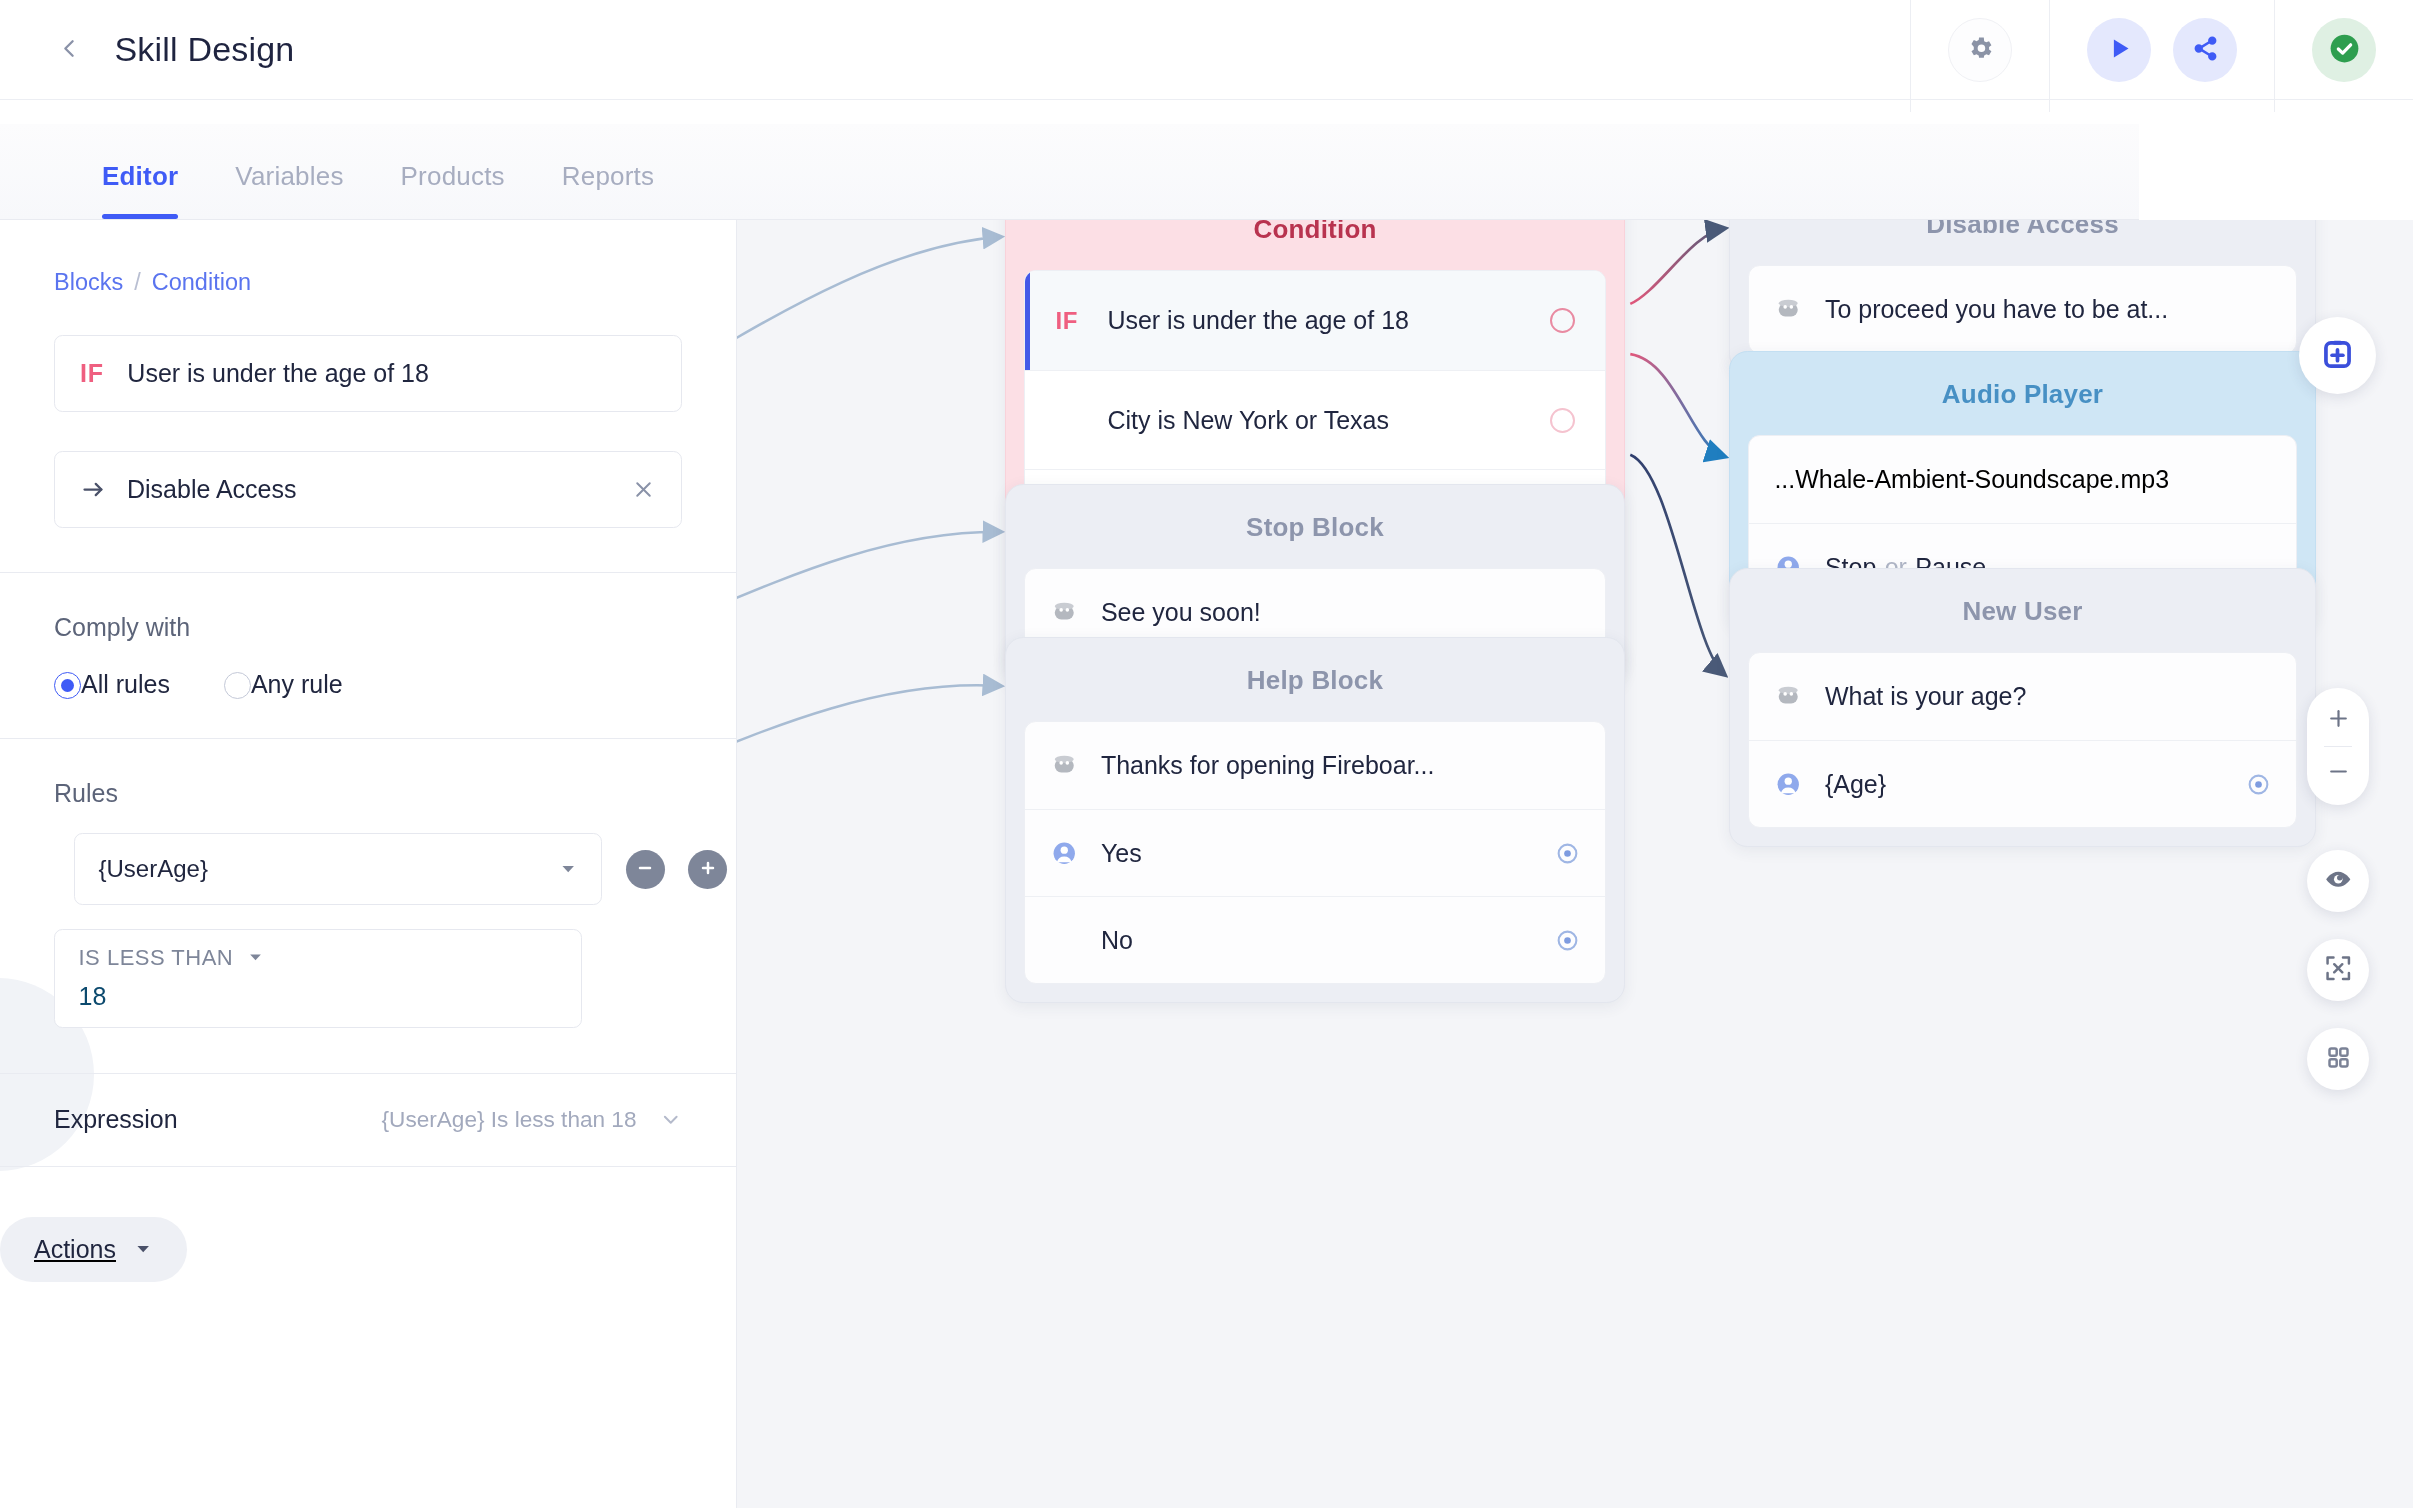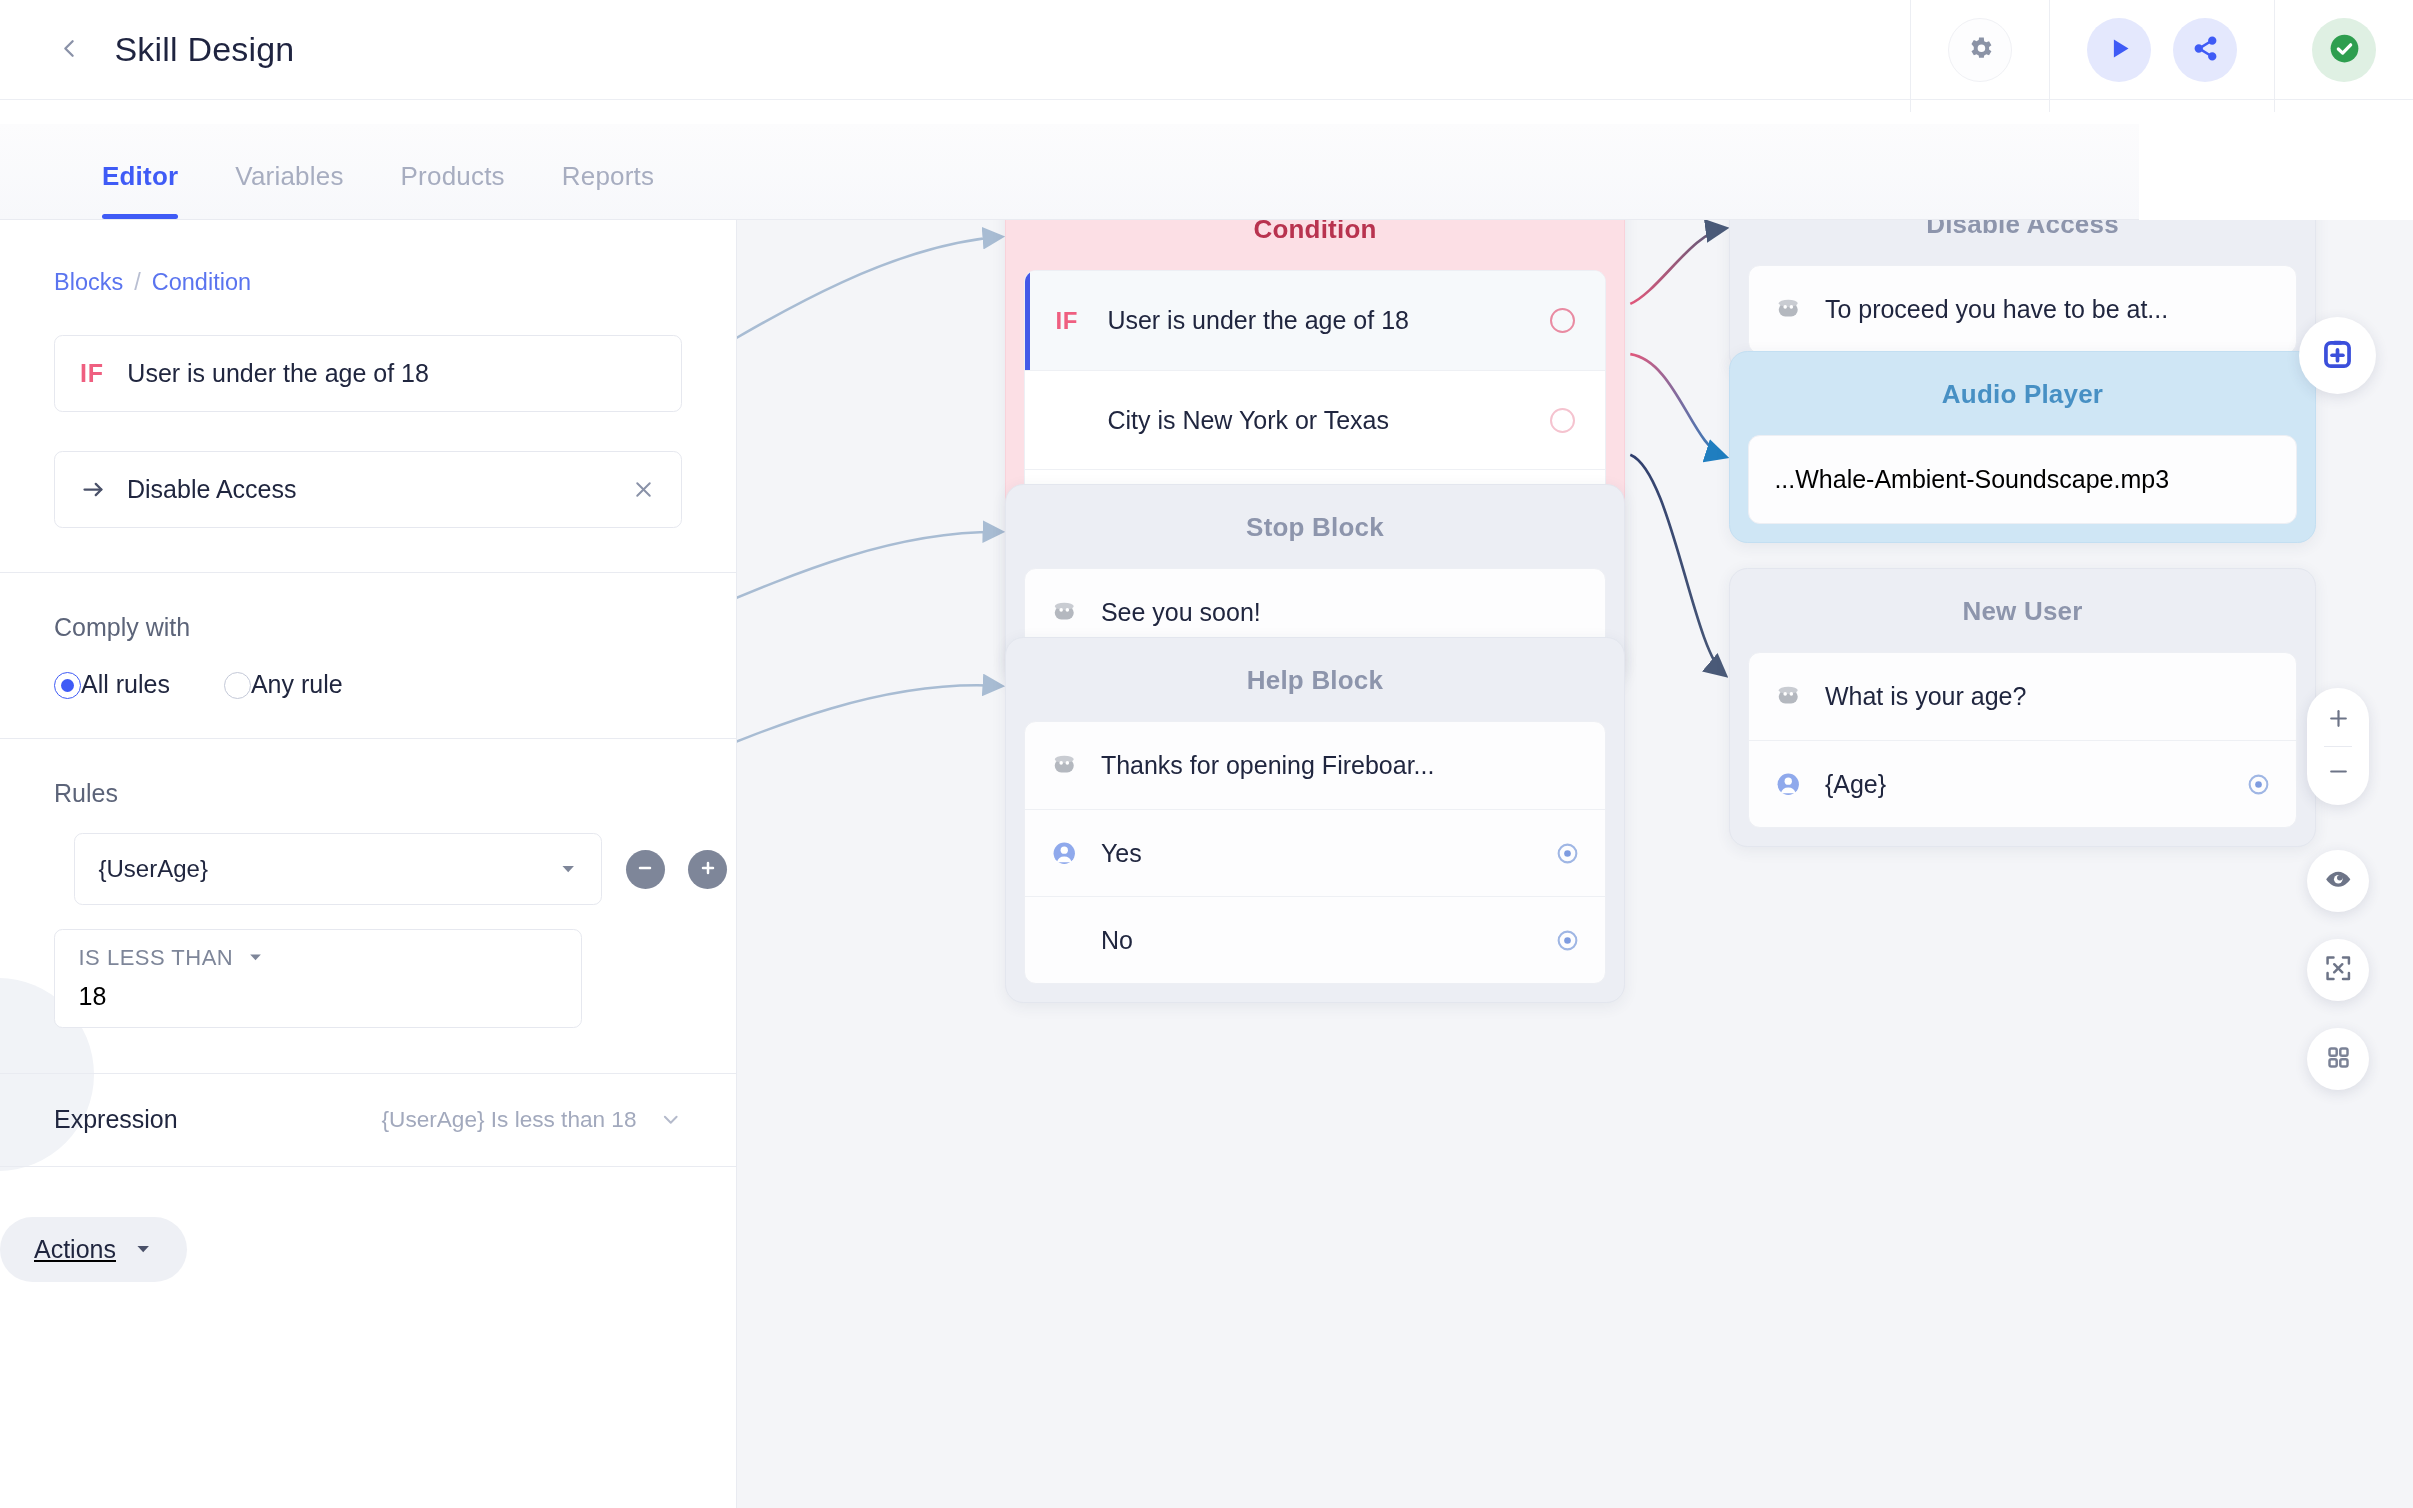--- a/index.html
+++ b/index.html
@@ -137,21 +137,21 @@
 
   .op-box {
     margin: 23.5px 0 0 54px; width: 528px; height: 99px;
     border: 0.8px solid #e6e8ef; border-radius: 8.4px;
     background: #fff; padding: 15px 23.5px 0 23.5px; cursor: pointer;
   }
   .op-label {
     font-size: 22px; color: #7e8699; letter-spacing: 0.5px;
     display: flex; align-items: center; gap: 13.4px;
   }
-  .op-value { font-size: 25px; color: #000000; margin-top: 11.7px; }
+  .op-value { font-size: 25px; color: #0c4a6e; margin-top: 11.7px; }
 
   .expr-row {
     margin-top: 45px; height: 94px;
     border-top: 0.8px solid #e9ebf1; border-bottom: 0.8px solid #e9ebf1;
     display: flex; align-items: center; padding: 0 54px;
   }
   .expr-label { font-size: 25px; color: #20263f; }
   .expr-value { margin-left: auto; font-size: 22.6px; color: #a2a9bd; }
   .expr-caret { margin-left: 22px; display: flex; cursor: pointer; }
 
@@ -527,20 +527,32 @@
       </div>
     </div>
   </div>
 
   <div class="node node-blue node-audio">
     <div class="node-title">Audio Player</div>
     <div class="node-body">
       <div class="node-row">
         <span class="audio-file">...Whale-Ambient-Soundscape.mp3</span>
       </div>
+      <div class="node-row">
+        <span class="row-icon">
+          <svg width="28.5" height="28.5" viewBox="0 0 24 24">
+              <circle cx="12" cy="12" r="9" fill="#8fa9ec"></circle>
+              <circle cx="12" cy="9.4" r="3.1" fill="#fff"></circle>
+              <path d="M5.8 19.6a6.4 6.4 0 0 1 12.4 0z" fill="#fff"></path>
+            </svg>
+        </span>
+        <span>Stop</span>
+        <span class="muted" style="margin:0 8.4px">or</span>
+        <span>Pause</span>
+      </div>
     </div>
   </div>
 
   <div class="node node-grey node-newuser">
     <div class="node-title">New User</div>
     <div class="node-body">
       <div class="node-row">
         <span class="row-icon">
           <svg width="28.5" height="28.5" viewBox="0 0 24 24">
               <rect x="4" y="7" width="16" height="11" rx="5.5" fill="#b4b8bf"></rect>

